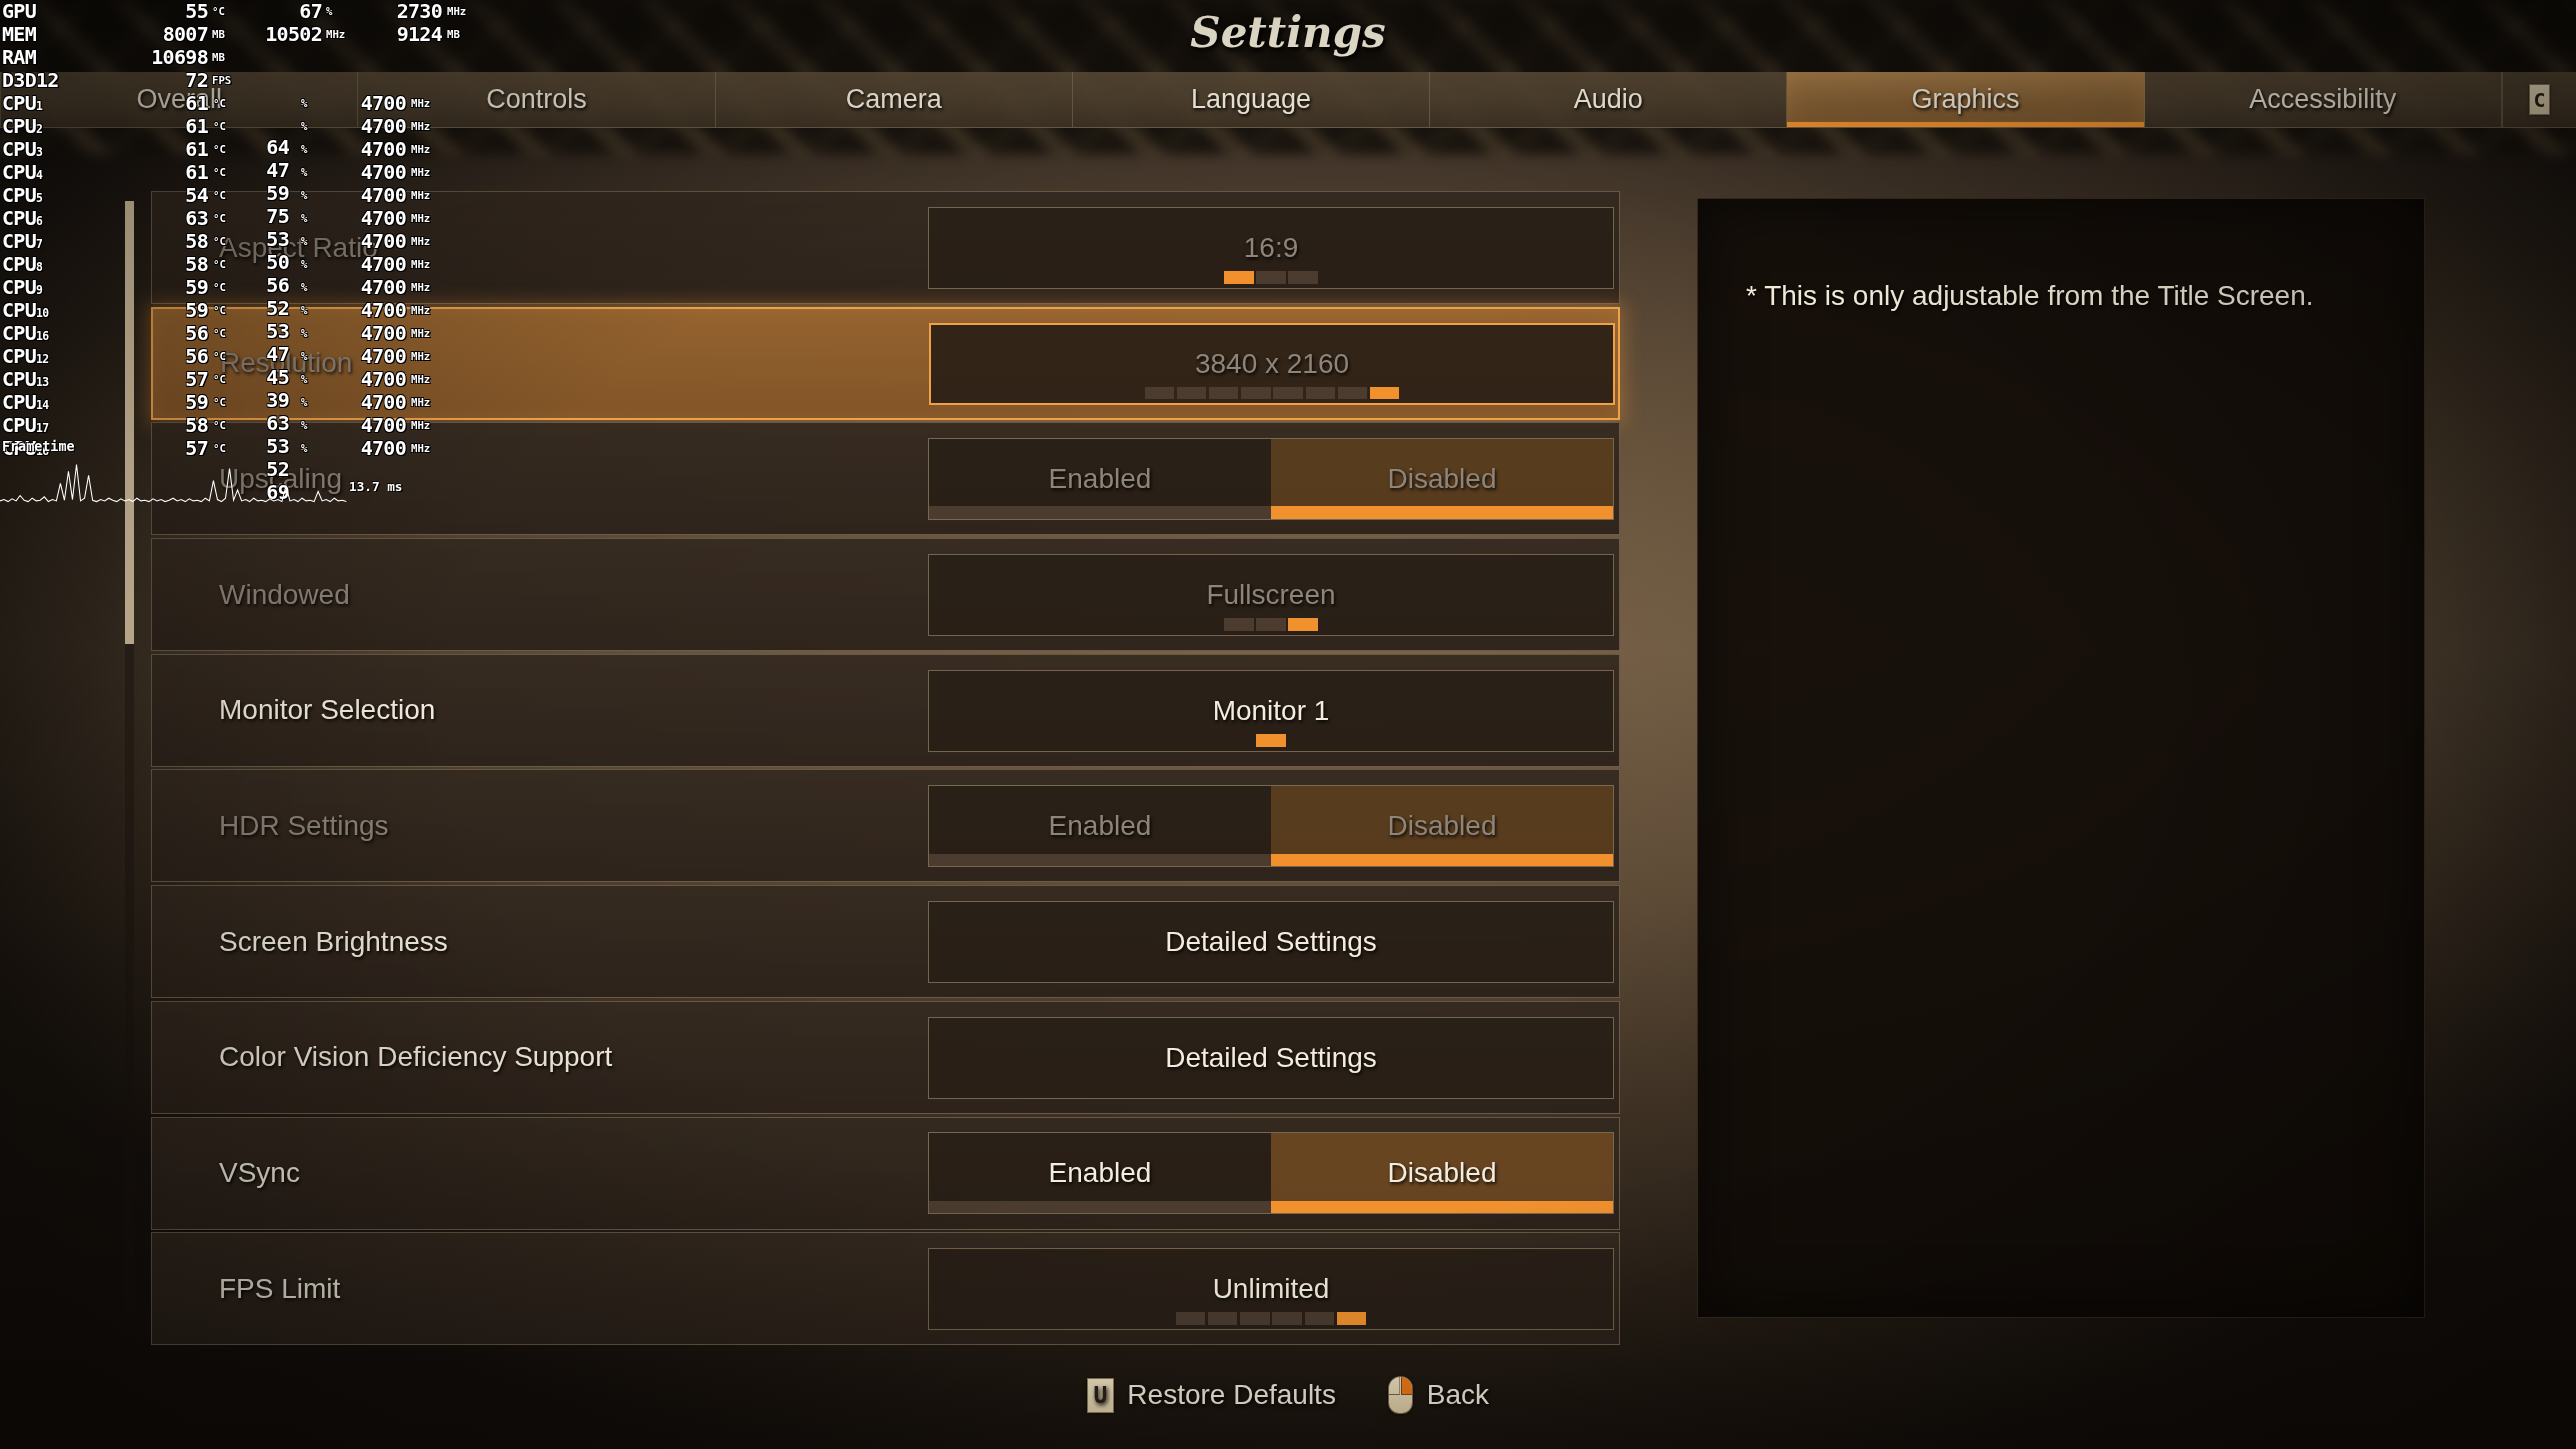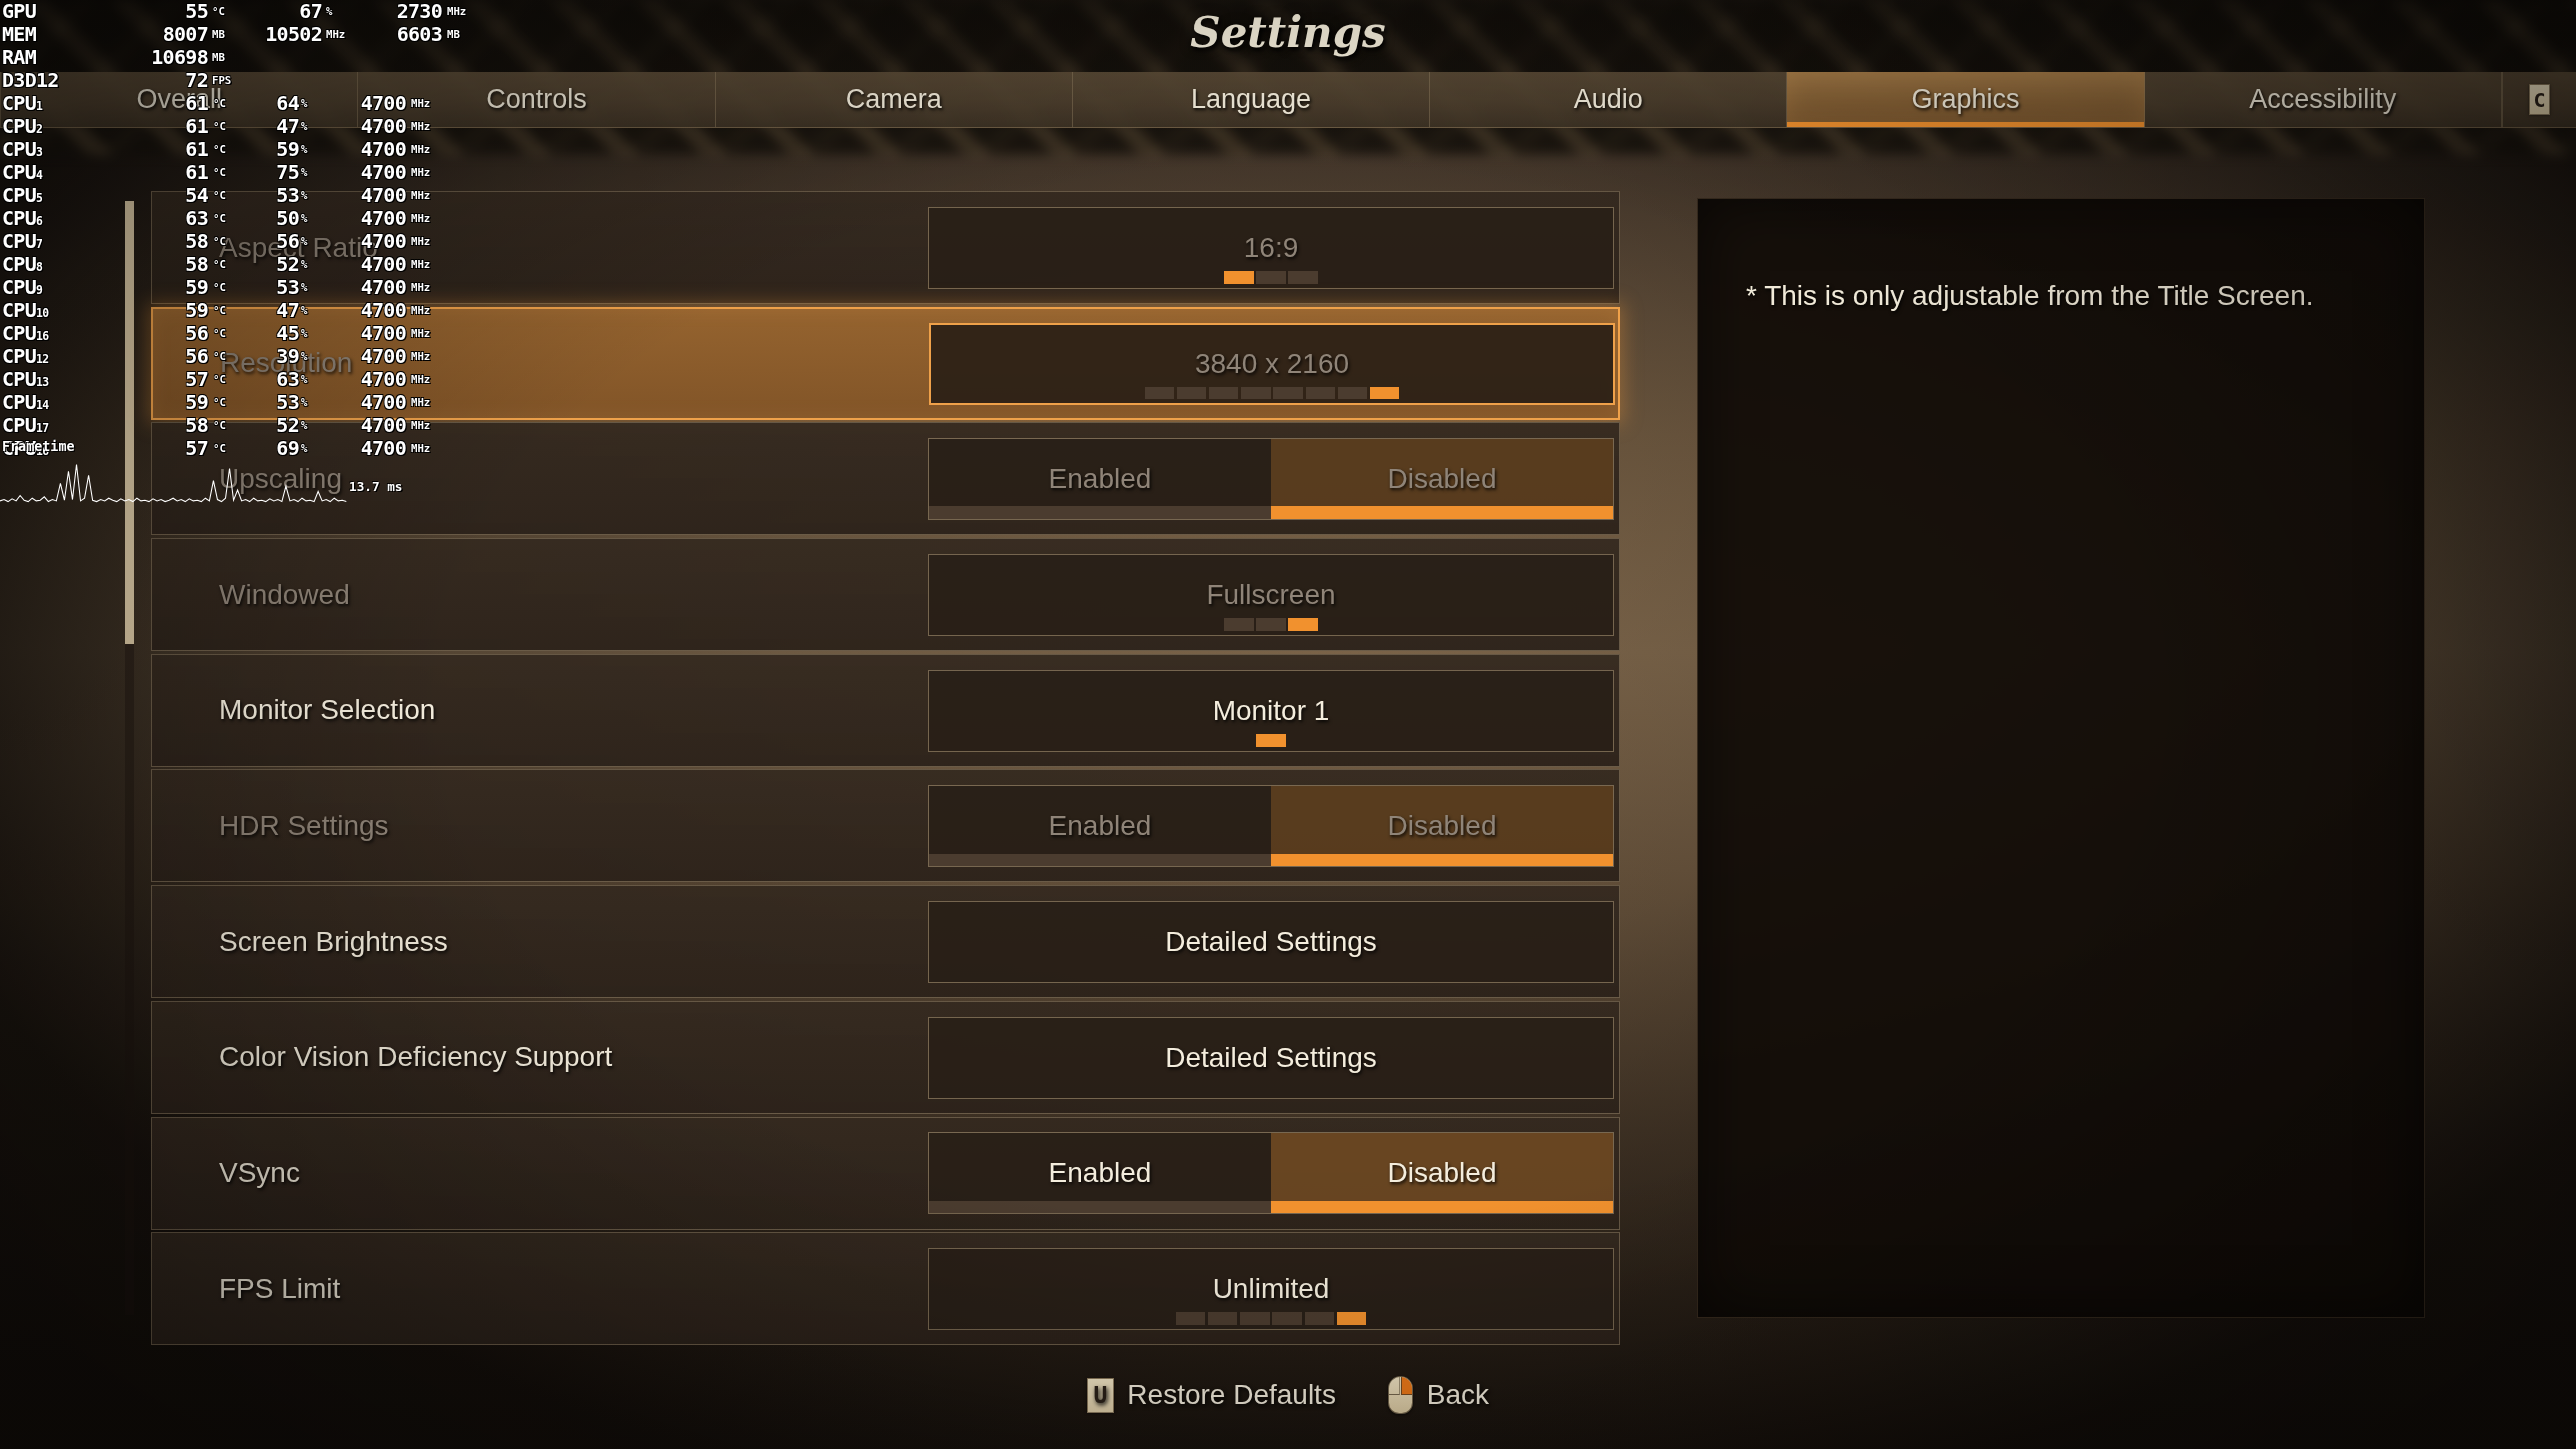--- a/index.html
+++ b/index.html
@@ -64,21 +64,21 @@
     letter-spacing: -0.7px;
     text-shadow: 1.3px 1.3px 0 #000, -0.7px -0.7px 0 #000, 0.7px -0.7px 0 #000, -0.7px 0.7px 0 #000;
   }
   .ov-unit {
     position: absolute; top: 0;
     font-size: 10.7px; font-weight: 700;
     text-shadow: 1.3px 1.3px 0 #000, -0.7px -0.7px 0 #000, 0.7px -0.7px 0 #000, -0.7px 0.7px 0 #000;
   }
   .c-temp { width: 74px; right: auto; left: 134px; }
   .u-temp { left: 213px; }
-  .c-pct  { width: 60px; left: 239px; }
+  .c-pct  { width: 60px; left: 229px; margin-top: 44px; }
   .u-pct  { left: 301px; }
   .c-mhz  { width: 87px; left: 319px; }
   .u-mhz  { left: 411px; }
 
   
   .c-a { width: 94px; left: 114px; }
   .u-a { left: 212px; }
   .c-b { width: 101px; left: 221px; }
   .u-b { left: 326px; }
   .c-c { width: 107px; left: 335px; }
@@ -335,21 +335,21 @@
           <div class="ov-unit u-b">%</div>
           <div class="ov-num c-c">2730</div>
           <div class="ov-unit u-c">MHz</div>
         </div>
         <div class="ov-row">
           <div class="ov-label">MEM</div>
           <div class="ov-num c-a">8007</div>
           <div class="ov-unit u-a">MB</div>
           <div class="ov-num c-b">10502</div>
           <div class="ov-unit u-b">MHz</div>
-          <div class="ov-num c-c">6603</div>
+          <div class="ov-num c-c">9124</div>
           <div class="ov-unit u-c">MB</div>
         </div>
         <div class="ov-row">
           <div class="ov-label">RAM</div>
           <div class="ov-num c-a">10698</div>
           <div class="ov-unit u-a">MB</div>
         </div>
         <div class="ov-row">
           <div class="ov-label">D3D12</div>
           <div class="ov-num c-a">72</div>

